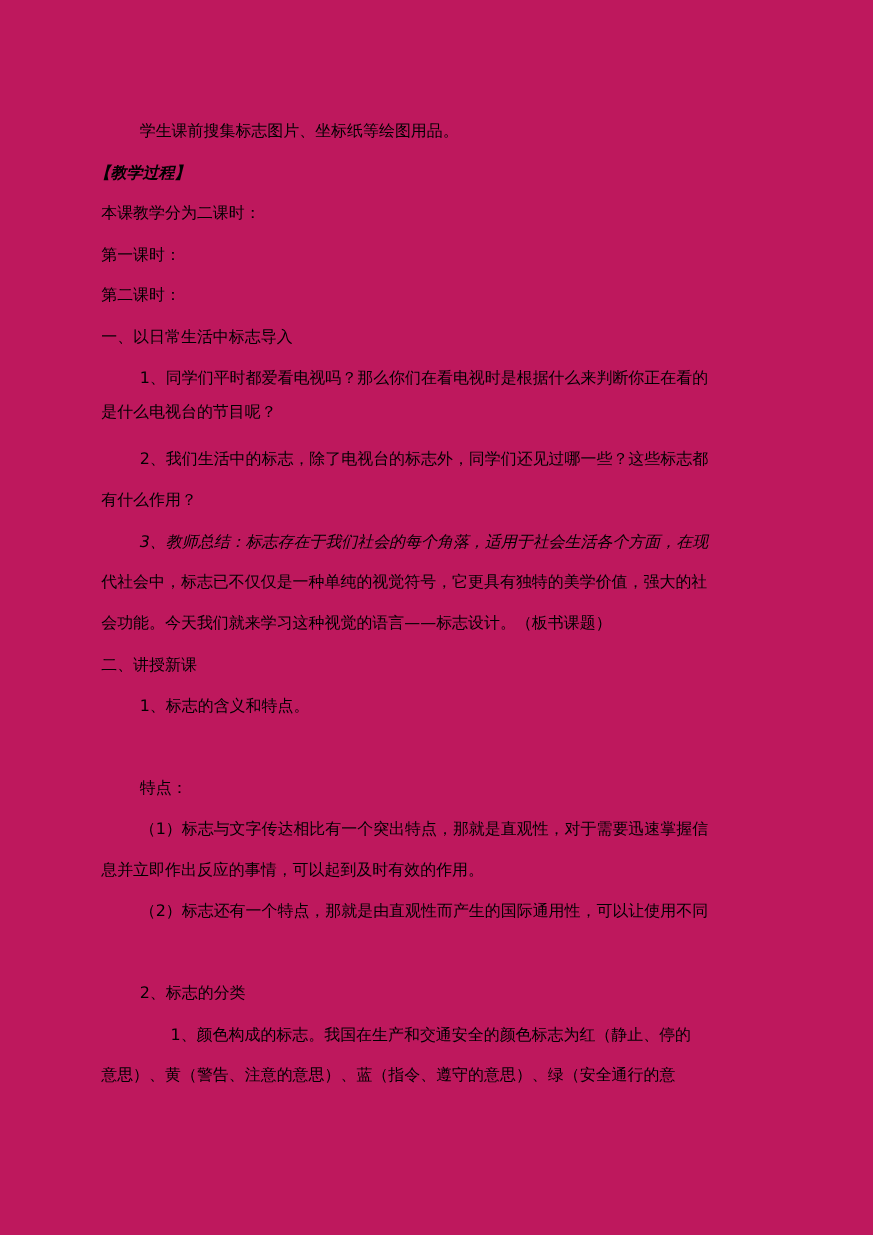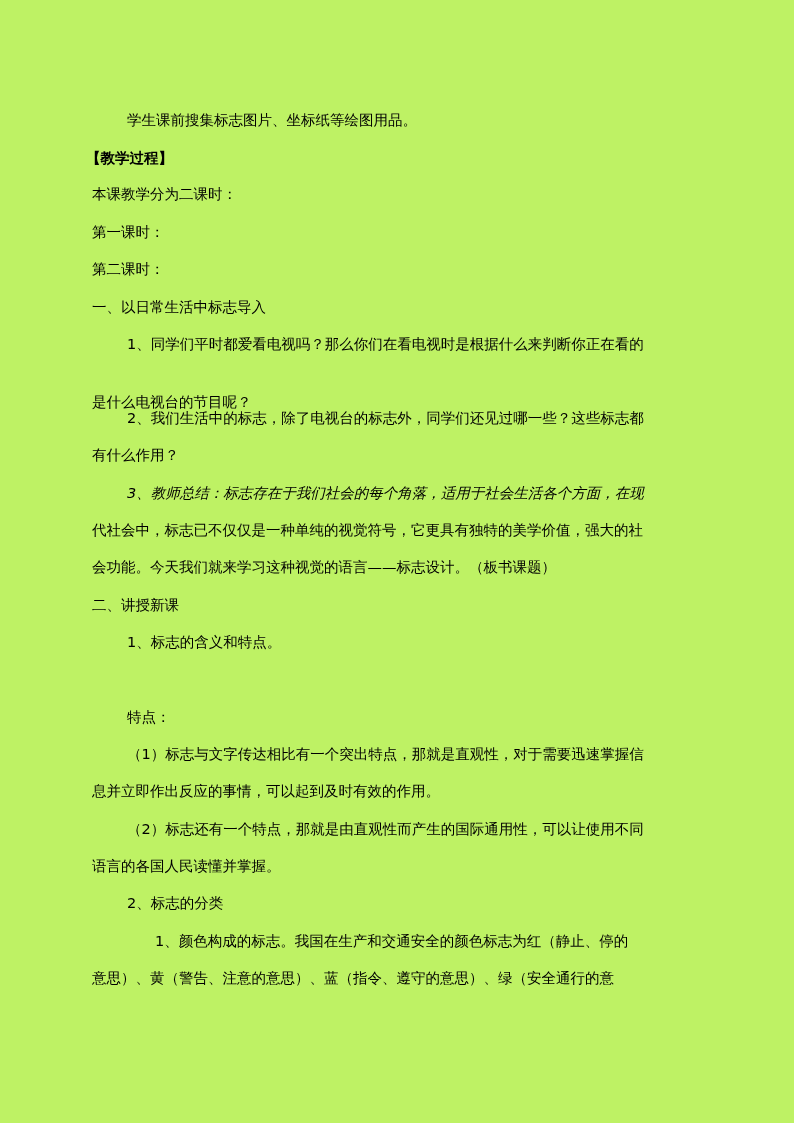--- a/index.html
+++ b/index.html
@@ -1,41 +1,40 @@
 <!DOCTYPE html>
 <html><head>
   <meta charset="utf-8">
   <style>
     html, body { margin: 0; padding: 0; background: #ffffff; }
     body { width: 794px; height: 1123px; position: relative; overflow: hidden;
            font-family: "DejaVu Sans", sans-serif; color: #000; }
-    .page { position: absolute; left: 0; top: 0; width: 794px; height: 1123px; background: #bef264; }
+    .page { position: absolute; left: 0; top: 0; width: 794px; height: 1123px; background: #be185d; }
     .line { position: absolute; font-size: 14.5px; line-height: 20px; white-space: nowrap; letter-spacing: 0px; }
-    .bold { font-weight: bold; }
+    .bold { font-weight: bold; font-style: italic; }
   </style>
 </head>
 <body>
 
 <div class="page">
   <div class="line" style="left:127px;top:110px;">学生课前搜集标志图片、坐标纸等绘图用品。</div>
   <div class="line bold" style="left:86px;top:148px;">【教学过程】</div>
   <div class="line" style="left:92px;top:184px;">本课教学分为二课时：</div>
   <div class="line" style="left:92px;top:222px;">第一课时：</div>
   <div class="line" style="left:92px;top:259px;">第二课时：</div>
   <div class="line" style="left:92px;top:297px;text-align:center;">一、以日常生活中标志导入</div>
   <div class="line" style="left:127px;top:334px;">1、同学们平时都爱看电视吗？那么你们在看电视时是根据什么来判断你正在看的</div>
-  <div class="line" style="left:92px;top:392px;">是什么电视台的节目呢？</div>
+  <div class="line" style="left:92px;top:365px;">是什么电视台的节目呢？</div>
   <div class="line" style="left:127px;top:408px;">2、我们生活中的标志，除了电视台的标志外，同学们还见过哪一些？这些标志都</div>
   <div class="line" style="left:92px;top:445px;">有什么作用？</div>
   <div class="line" style="left:127px;top:483px;font-style:italic;">3、教师总结：标志存在于我们社会的每个角落，适用于社会生活各个方面，在现</div>
   <div class="line" style="left:92px;top:520px;">代社会中，标志已不仅仅是一种单纯的视觉符号，它更具有独特的美学价值，强大的社</div>
   <div class="line" style="left:92px;top:557px;">会功能。今天我们就来学习这种视觉的语言——标志设计。（板书课题）</div>
   <div class="line" style="left:92px;top:595px;">二、讲授新课</div>
   <div class="line" style="left:127px;top:632px;">1、标志的含义和特点。</div>
   <div class="line" style="left:127px;top:707px;">特点：</div>
   <div class="line" style="left:127px;top:744px;">（1）标志与文字传达相比有一个突出特点，那就是直观性，对于需要迅速掌握信</div>
   <div class="line" style="left:92px;top:781px;">息并立即作出反应的事情，可以起到及时有效的作用。</div>
   <div class="line" style="left:127px;top:819px;">（2）标志还有一个特点，那就是由直观性而产生的国际通用性，可以让使用不同</div>
-  <div class="line" style="left:92px;top:856px;">语言的各国人民读懂并掌握。</div>
   <div class="line" style="left:127px;top:893px;">2、标志的分类</div>
   <div class="line" style="left:155px;top:931px;">1、颜色构成的标志。我国在生产和交通安全的颜色标志为红（静止、停的</div>
   <div class="line" style="left:92px;top:968px;">意思）、黄（警告、注意的意思）、蓝（指令、遵守的意思）、绿（安全通行的意</div>
 </div>
 
 </body></html>

